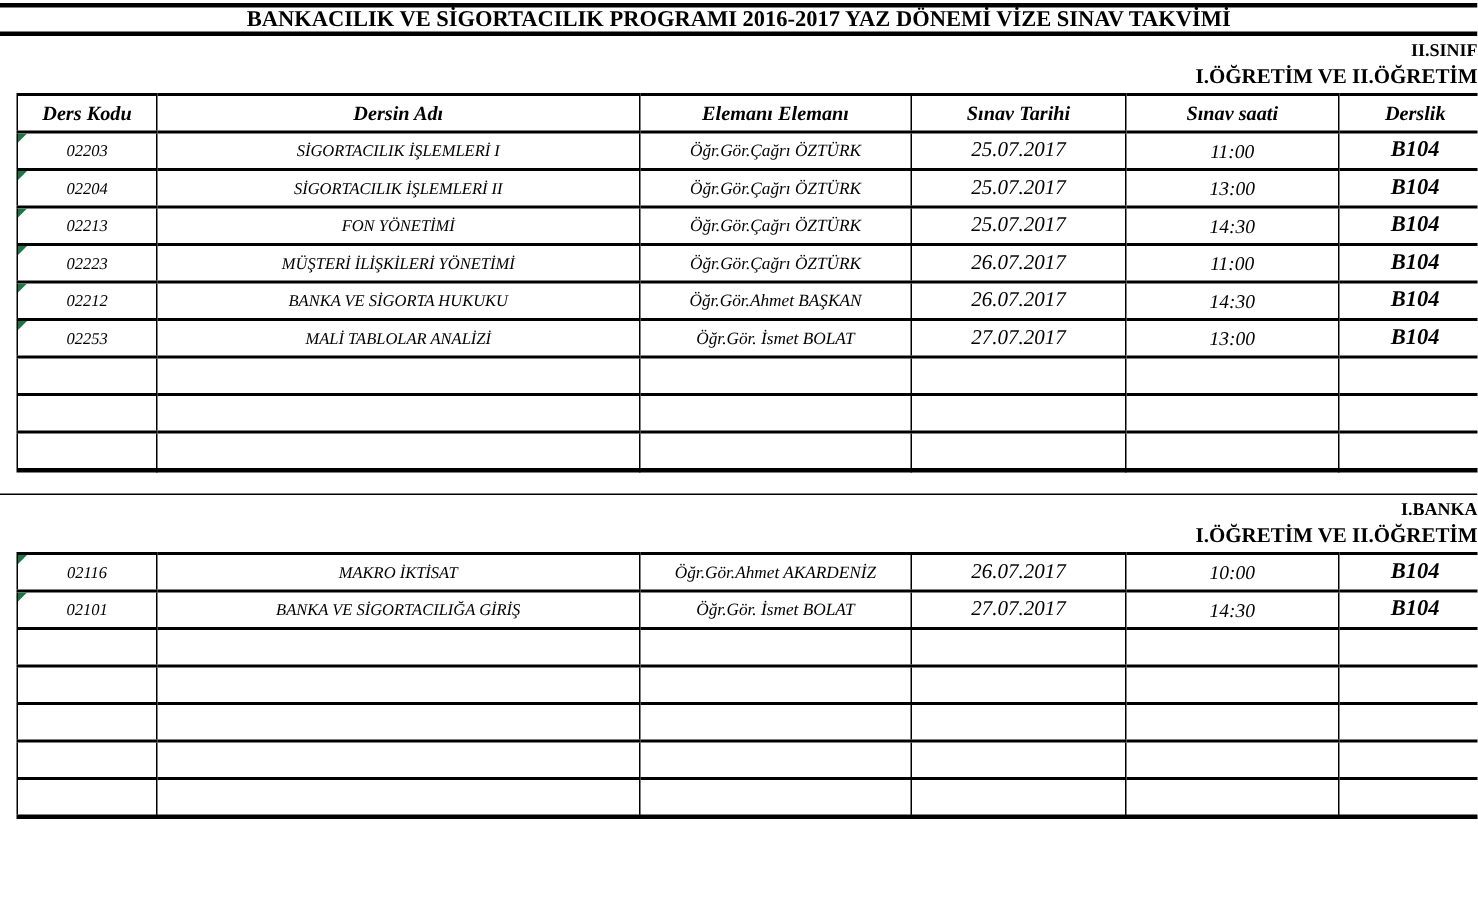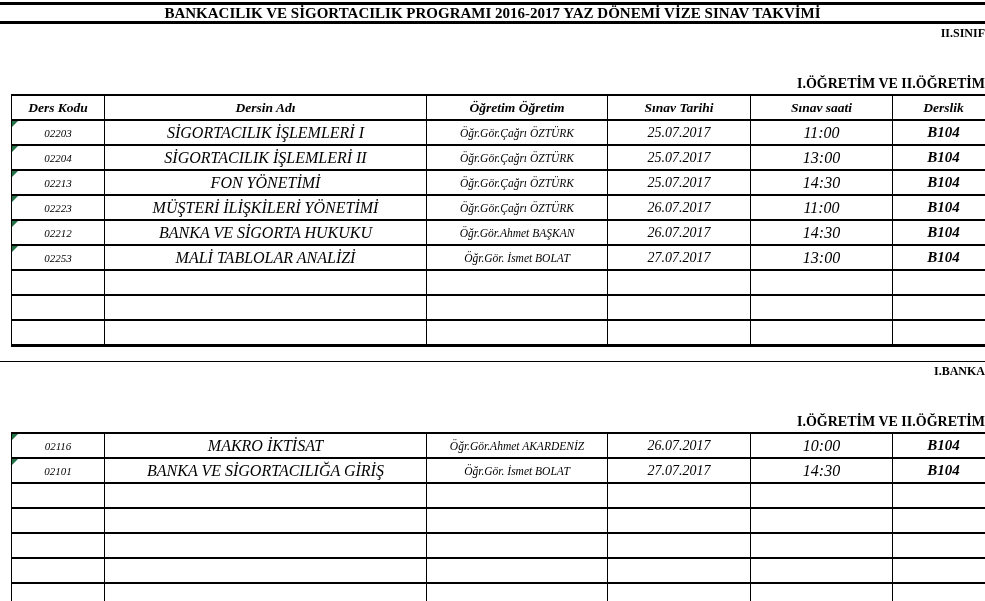--- a/index.html
+++ b/index.html
@@ -10,41 +10,41 @@
   .title-row {
     margin-top:2px;
     border-top:3px solid #000;
     border-bottom:3px solid #000;
     height:16px; line-height:16px;
     text-align:center; font-weight:bold; font-size:15px;
     white-space:nowrap;
   }
   .section-heading { text-align:right; font-weight:bold; padding:1px 0 1px; }
   .section-heading .class-label   { font-size:12px; line-height:17px; }
-  .section-heading .program-label { font-size:14px; line-height:19px;margin-top:32px; }
+  .section-heading .program-label { font-size:14px; line-height:19px; }
 
   table.exam-table {
     border-collapse:collapse; table-layout:fixed;
     width:983px; margin-left:11px;
     border-top:2px solid #f97316;
     border-bottom:3px solid #000;
     font-style:italic;
   }
   table.exam-table td, table.exam-table th {
     border:1px solid #000;
     border-top-width:2px; border-bottom-width:2px;
     padding:0; text-align:center; vertical-align:middle;
     height:23px; overflow:hidden; white-space:nowrap;
   }
   th.col-header { font-size:13.5px; font-weight:bold; }
   td.cell-code   { font-size:11px;   position:relative; }
-  td.cell-course { font-size:16px; }
+  td.cell-course { font-size:11px; }
   td.cell-instr  { font-size:11.5px; }
   td.cell-date   { font-size:14px; }
-  td.cell-time   { font-size:16px; }
+  td.cell-time   { font-size:13px; }
   td.cell-room   { font-size:15px; font-weight:bold; }
   .flag {
     position:absolute; top:0; left:0; width:0; height:0;
     border-top:6px solid #217346; border-right:6px solid transparent;
   }
   .gap-row {
     height:14px; border-bottom:1px solid #000;
   }
 </style>
 </head>
@@ -63,21 +63,21 @@
       <col style="width:322px">
       <col style="width:181px">
     <col style="width:143px">
       <col style="width:142px">
       <col style="width:102px">
   </colgroup>
   <tbody>
       <tr>
     <th class="col-header">Ders Kodu</th>
     <th class="col-header">Dersin Adı</th>
-    <th class="col-header">Öğretim Öğretim</th>
+    <th class="col-header">Elemanı Elemanı</th>
     <th class="col-header">Sınav Tarihi</th>
     <th class="col-header">Sınav saati</th>
     <th class="col-header">Derslik</th>
   </tr>
   <tr>
     <td class="cell-code"><span class="flag"></span>02203</td>
     <td class="cell-course">SİGORTACILIK İŞLEMLERİ I</td>
     <td class="cell-instr">Öğr.Gör.Çağrı ÖZTÜRK</td>
     <td class="cell-date">25.07.2017</td>
     <td class="cell-time">11:00</td>

